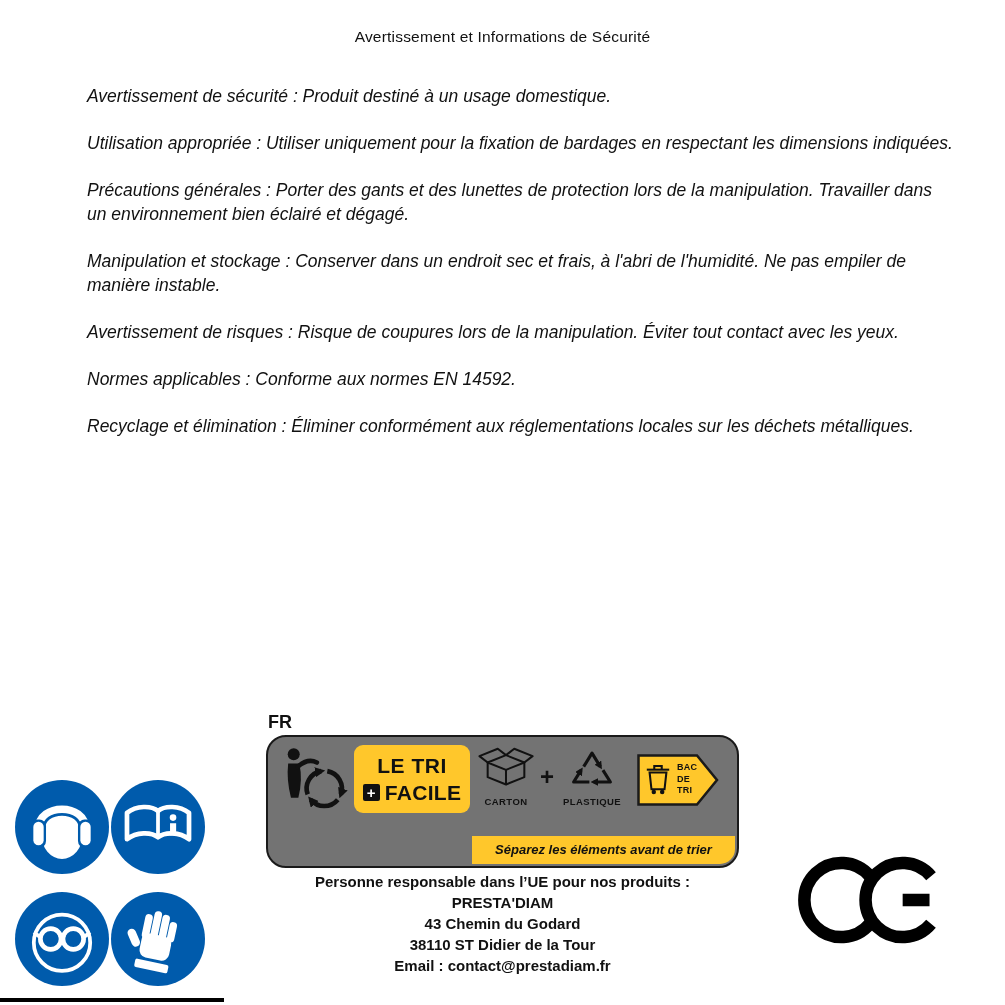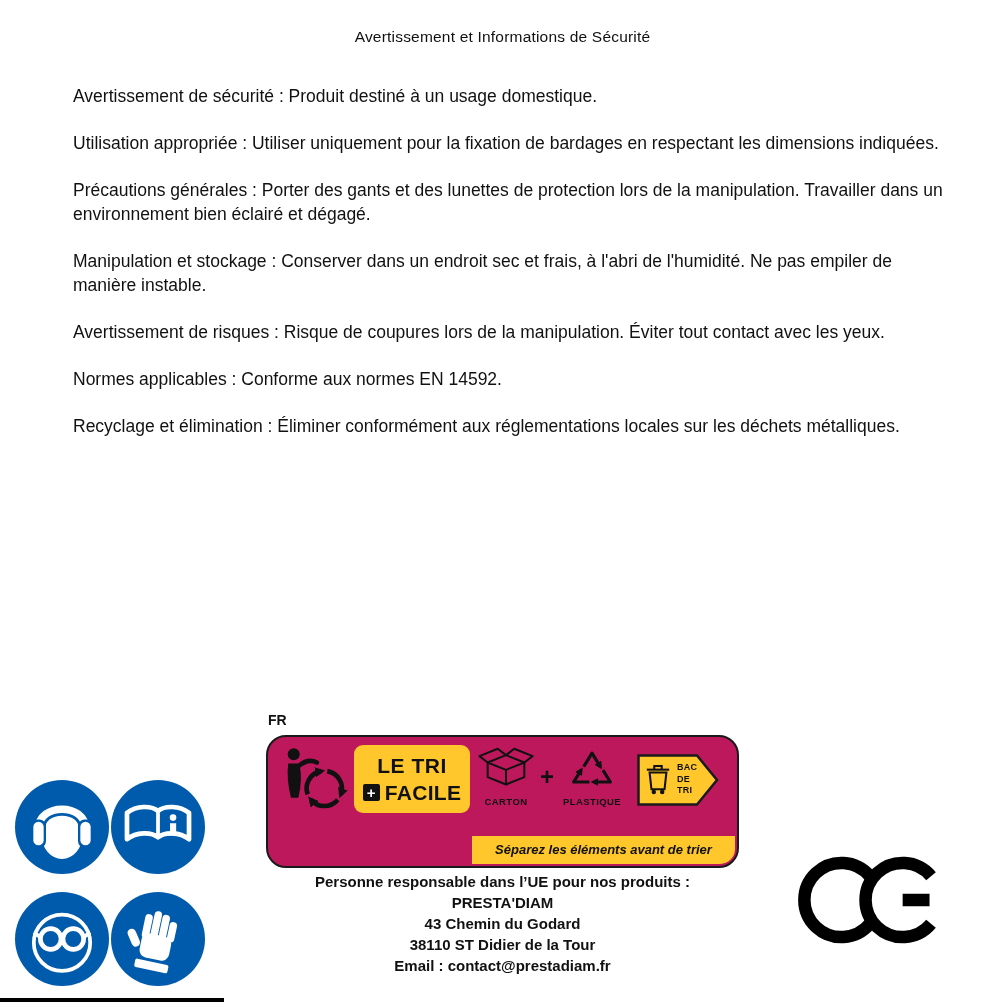--- a/index.html
+++ b/index.html
@@ -8,35 +8,35 @@
     font-family:"Liberation Sans", sans-serif;color:#111;overflow:hidden;
   }
   .page-title{
     position:absolute;top:28px;left:0;right:0;text-align:center;
     font-size:15.5px;font-weight:normal;letter-spacing:.2px;
   }
   .body-text{
     position:absolute;top:84px;left:73px;width:882px;
     font-size:17.5px;line-height:24px;
   }
-  .body-text p{margin:0 0 23px 0;}
+  .body-text p{margin:0 0 23px 14px;font-style:italic;}
 
   
   .m-icon{position:absolute;width:94px;height:94px;}
   .m-icon svg{display:block;width:100%;height:100%;}
   .icon-pos-1{left:15px;top:780px;}
   .icon-pos-2{left:111px;top:780px;}
   .icon-pos-3{left:15px;top:892px;}
   .icon-pos-4{left:111px;top:892px;}
 
   
-  .fr-tag{position:absolute;left:268px;top:712px;font-size:14px;font-weight:bold;}
+  .fr-tag{position:absolute;left:268px;top:712px;font-size:18px;font-weight:bold;}
   .tri-label{
     position:absolute;left:266px;top:735px;width:473px;height:133px;
-    border:2.5px solid #1a1a1a;border-radius:20px;background:#be185d;box-sizing:border-box;
+    border:2.5px solid #1a1a1a;border-radius:20px;background:#737373;box-sizing:border-box;
   }
   .triman{position:absolute;left:10px;top:6px;}
   .tri-yellow-box{
     position:absolute;left:86px;top:8px;width:116px;height:68px;border-radius:9px;
     background:#FFC72B;display:flex;flex-direction:column;align-items:center;justify-content:center;gap:3px;
   }
   .tri-line1{font-size:21px;font-weight:bold;letter-spacing:.5px;}
   .tri-line2{display:flex;align-items:center;gap:5px;}
   .plus-square{
     width:17px;height:17px;background:#111;color:#fff;font-size:15px;font-weight:bold;

